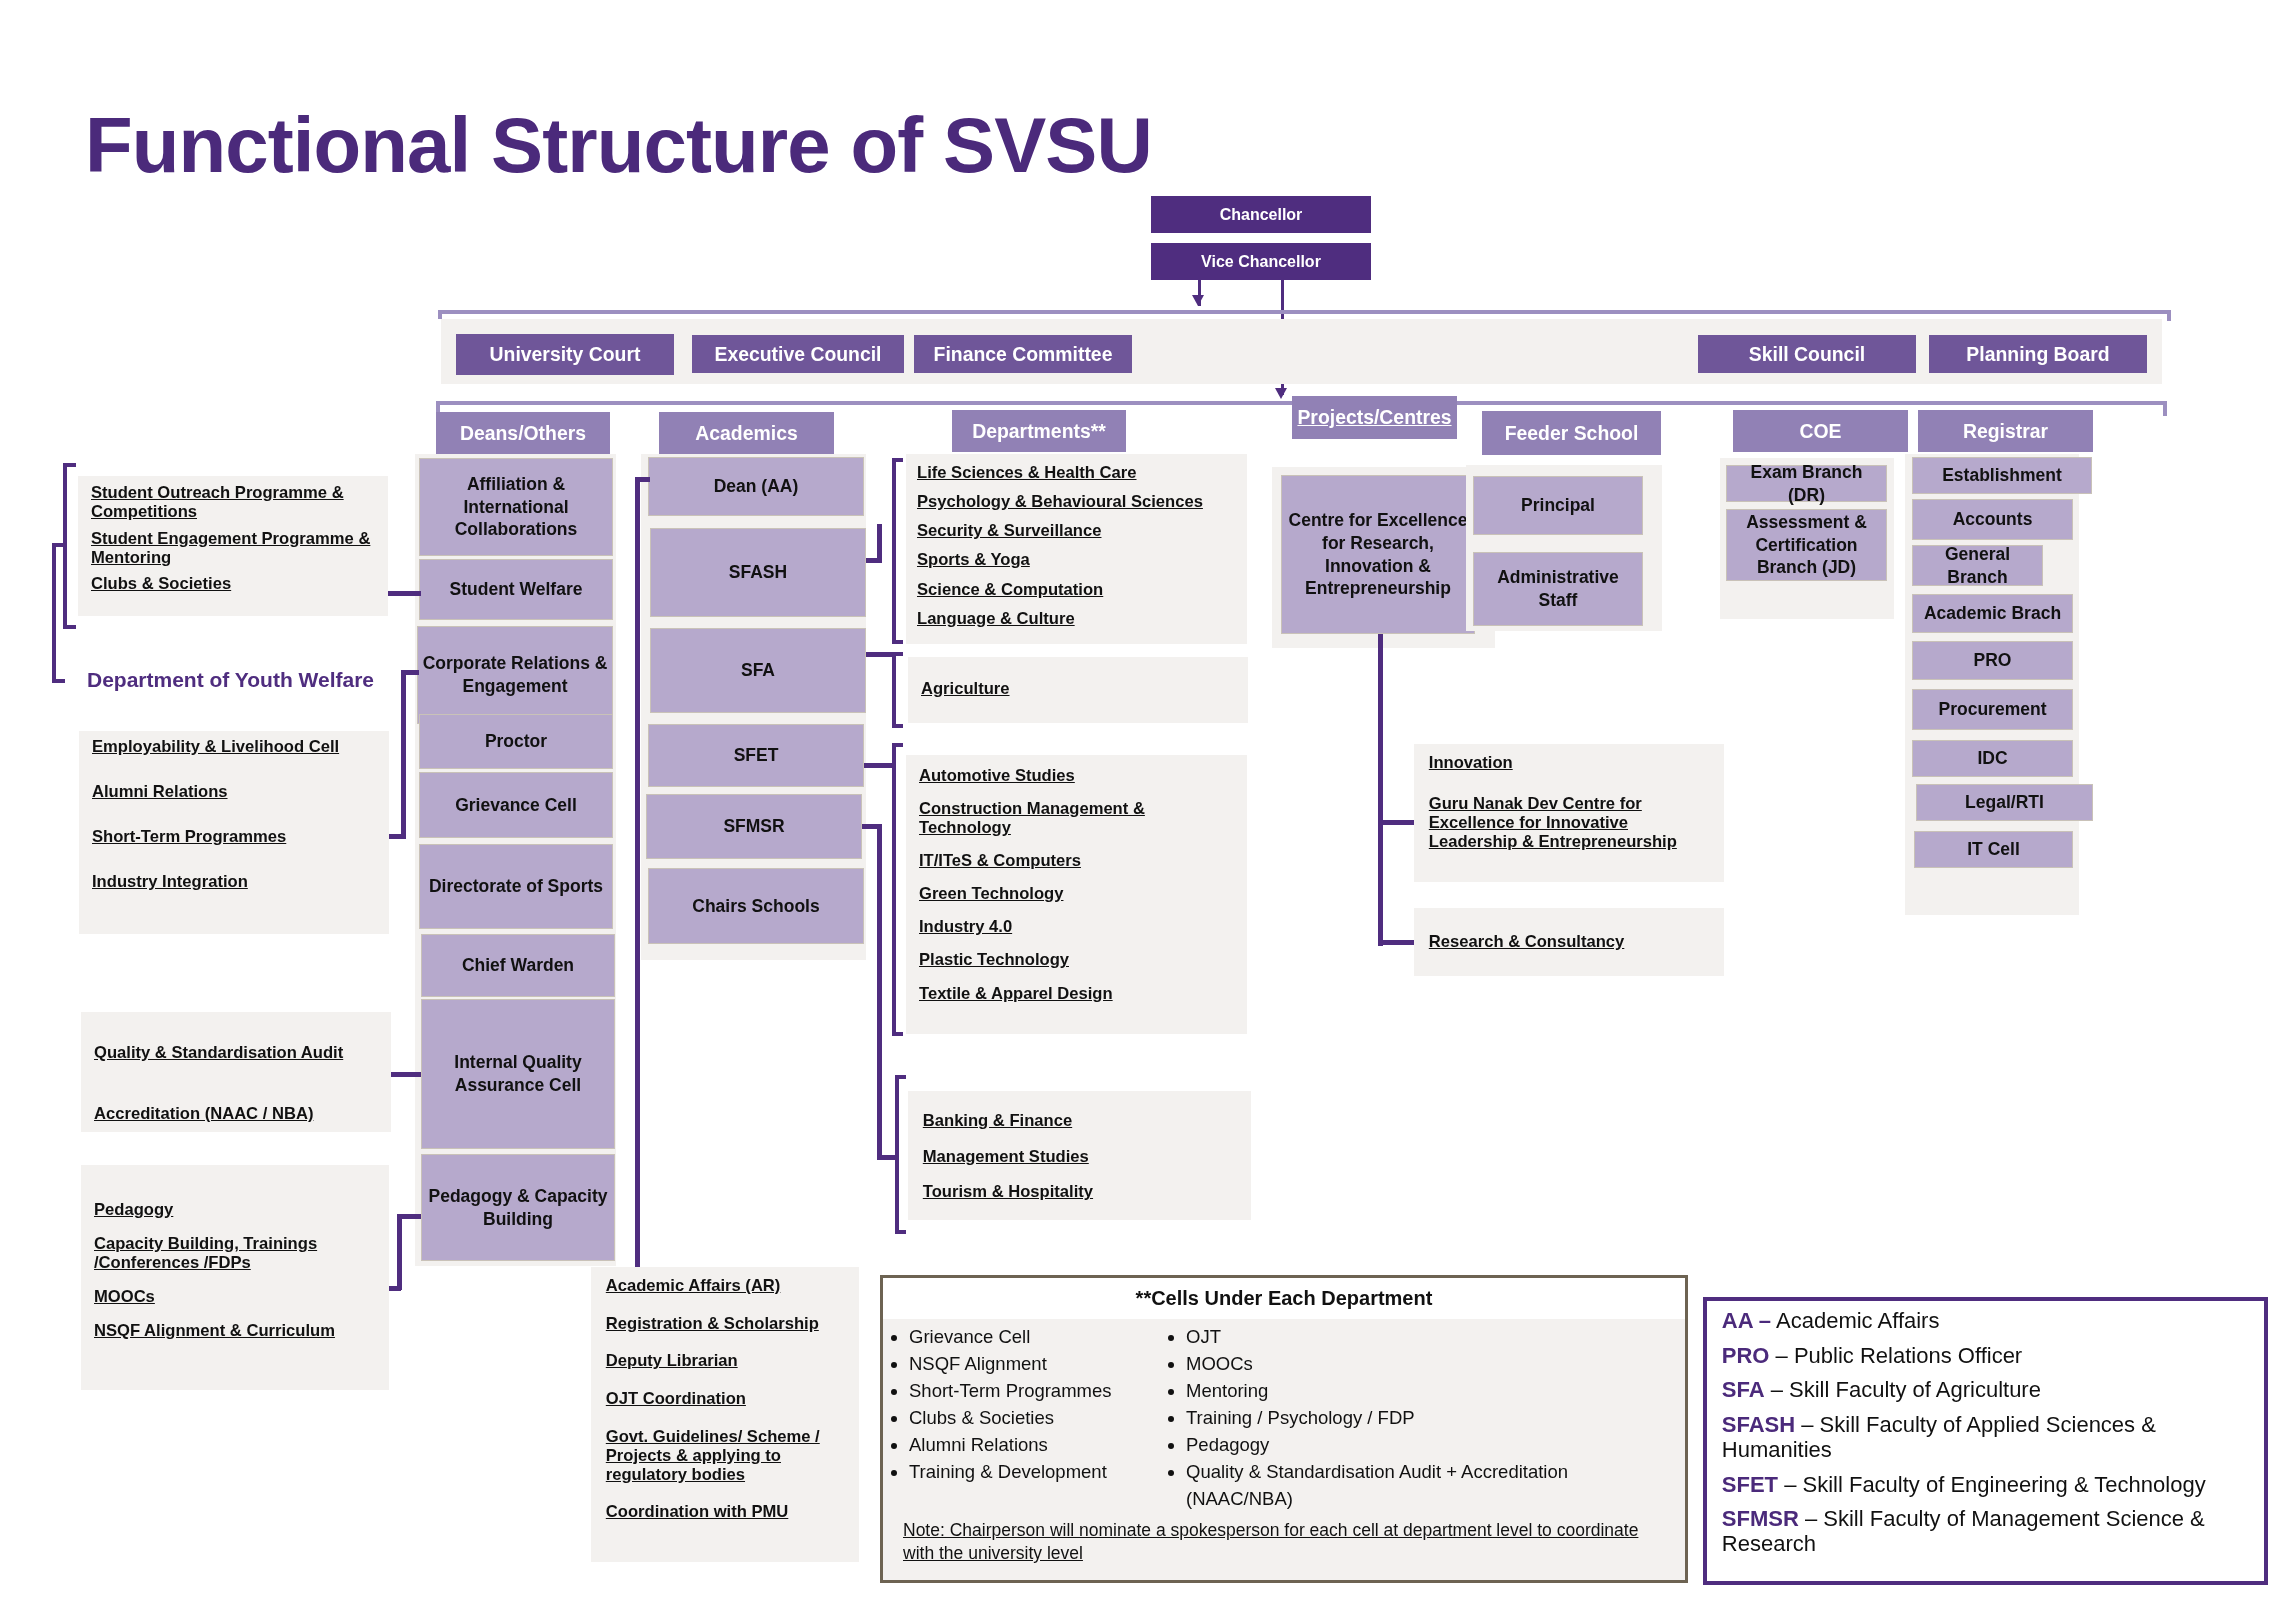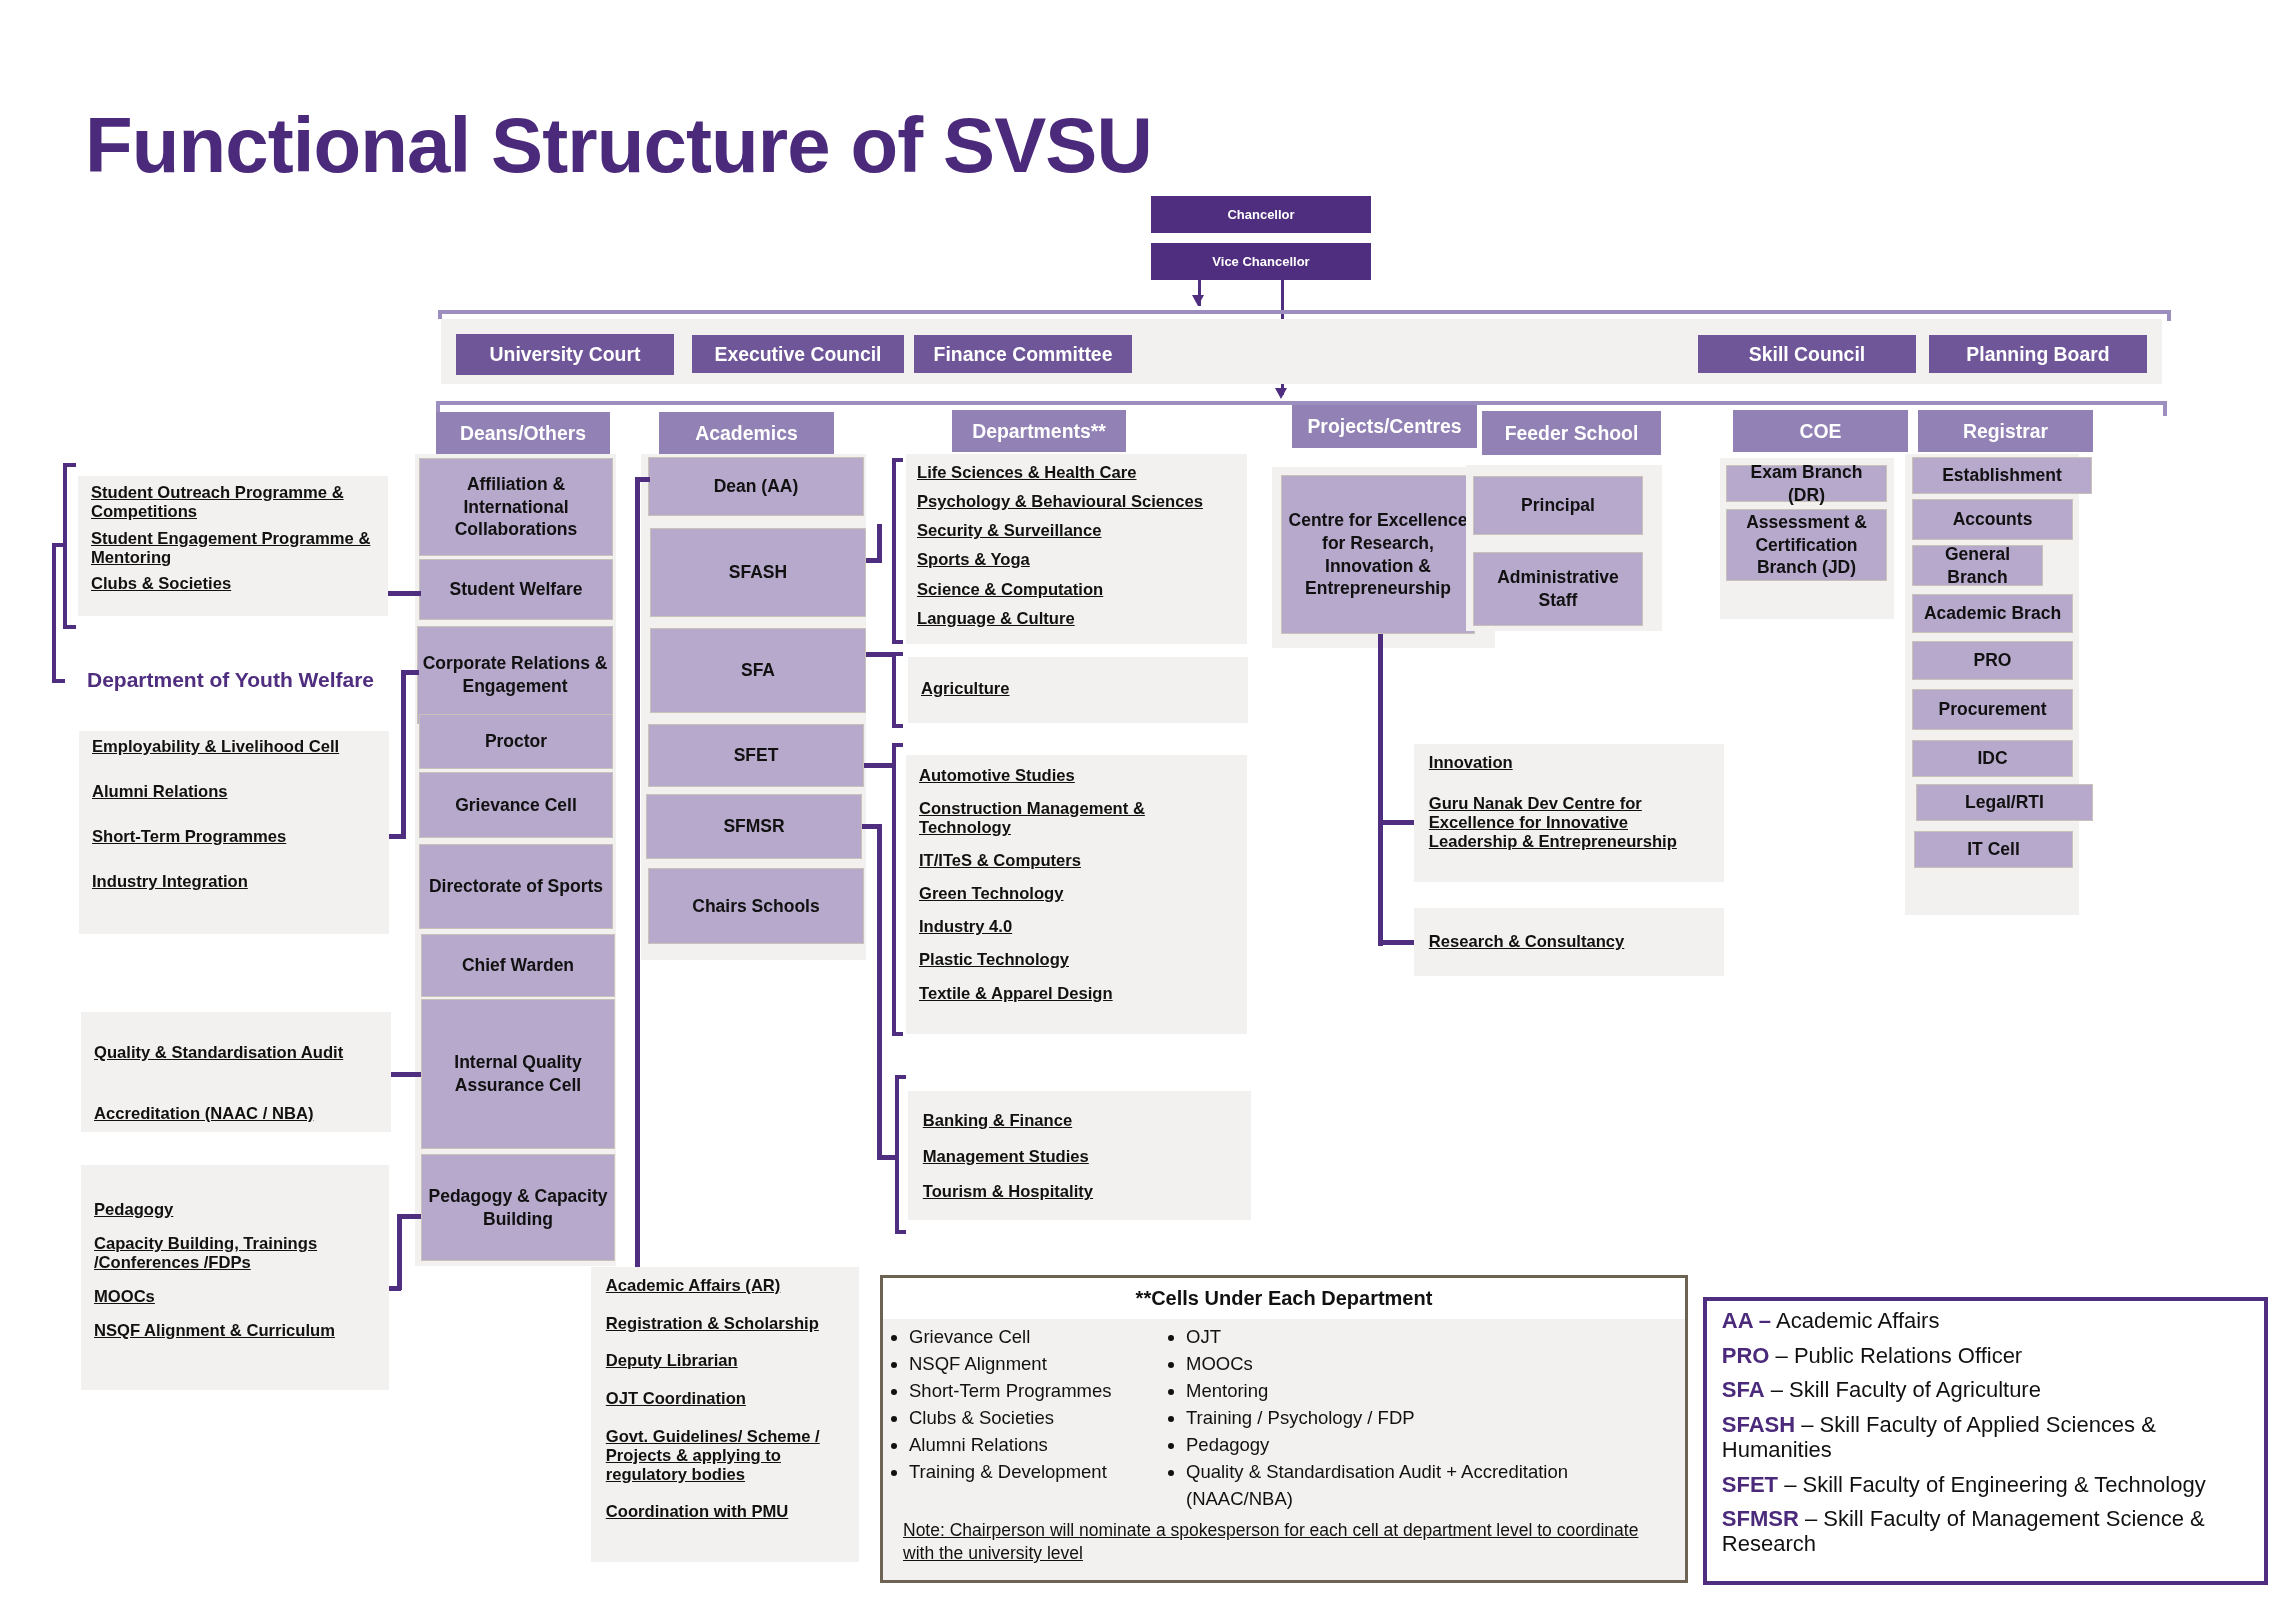--- a/index.html
+++ b/index.html
@@ -1,20 +1,20 @@
 <!DOCTYPE html>
 <html style="font-size:14.8px"><head>
 <meta charset="utf-8">
 <style>
   * { box-sizing: border-box; margin: 0; padding: 0; }
   html, body { width: 2290px; height: 1620px; background: #ffffff; overflow: hidden; }
   body { position: relative; font-family: "Liberation Sans", sans-serif; color: #111; }
   .abs { position: absolute; }
   .title { left: 85px; top: 100px; font-size: 78px; font-weight: bold; color: #4b2a7b; letter-spacing: -0.9px; }
-  .dark { background: #4f2d7f; color: #fff; font-weight: bold; display: flex; align-items: center; justify-content: center; font-size: 13px; }
+  .dark { background: #4f2d7f; color: #fff; font-weight: bold; display: flex; align-items: center; justify-content: center; font-size: 16px; }
   .mid { background: #6f5699; color: #fff; font-weight: bold; display: flex; align-items: center; justify-content: center; font-size: 19.4px; }
   .hdr { background: #9181b5; color: #fff; font-weight: bold; display: flex; align-items: center; justify-content: center; font-size: 19.4px; }
   .panel { background: #f3f1ef; }
   .box { background: #b6a9cc; color: #111; font-weight: bold; display: flex; align-items: center; justify-content: center; text-align: center; font-size: 17.5px; line-height: 1.3; border: 1.8px solid #c9c2b8; padding: 3.7px; }
   .ul { font-weight: bold; font-size: 16.6px; text-decoration: underline; color: #111; line-height: 1.15; }
   .list { display: flex; flex-direction: column; }
   .line { background: #4f2d7f; }
   .bracket { border: 4.6px solid #4f2d7f; border-right: none; }
   .greyline { background: #9c8fc0; }
   .dyw { font-size: 21px; font-weight: bold; color: #4f2d7f; }
@@ -47,21 +47,21 @@
 <div class="abs mid" style="left:1698px;top:335px;width:218px;height:38px;">Skill Council</div>
 <div class="abs mid" style="left:1929px;top:335px;width:218px;height:38px;">Planning Board</div>
 
 <div class="abs greyline" style="left:436px;top:401px;width:1731px;height:3.7px;"></div>
 <div class="abs greyline" style="left:436px;top:401px;width:3.7px;height:11px;"></div>
 <div class="abs greyline" style="left:2163px;top:401px;width:3.7px;height:14.8px;"></div>
 
 <div class="abs hdr" style="left:436px;top:412px;width:174px;height:42px;">Deans/Others</div>
 <div class="abs hdr" style="left:659px;top:412px;width:175px;height:42px;">Academics</div>
 <div class="abs hdr" style="left:952px;top:410px;width:174px;height:42px;">Departments**</div>
-<div class="abs hdr" style="left:1292px;top:405px;width:185px;height:43px;">Projects/Centres</div>
+<div class="abs hdr" style="left:1292px;top:396px;width:165px;height:43px;text-decoration:underline;">Projects/Centres</div>
 <div class="abs hdr" style="left:1482px;top:411px;width:179px;height:44px;">Feeder School</div>
 <div class="abs hdr" style="left:1733px;top:410px;width:175px;height:42px;">COE</div>
 <div class="abs hdr" style="left:1918px;top:410px;width:175px;height:42px;">Registrar</div>
 
 <div class="abs panel" style="left:415px;top:454px;width:201px;height:812px;"></div>
 <div class="abs box" style="left:419px;top:458px;width:194px;height:98px;">Affiliation &amp; International Collaborations</div>
 <div class="abs box" style="left:419px;top:559px;width:194px;height:61px;">Student Welfare</div>
 <div class="abs box" style="left:417px;top:626px;width:196px;height:98px;">Corporate Relations &amp; Engagement</div>
 <div class="abs box" style="left:419px;top:714px;width:194px;height:55px;">Proctor</div>
 <div class="abs box" style="left:419px;top:772px;width:194px;height:66px;">Grievance Cell</div>

